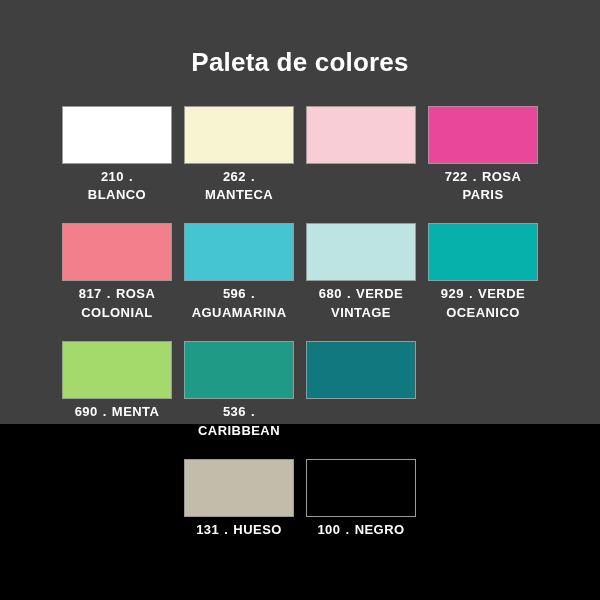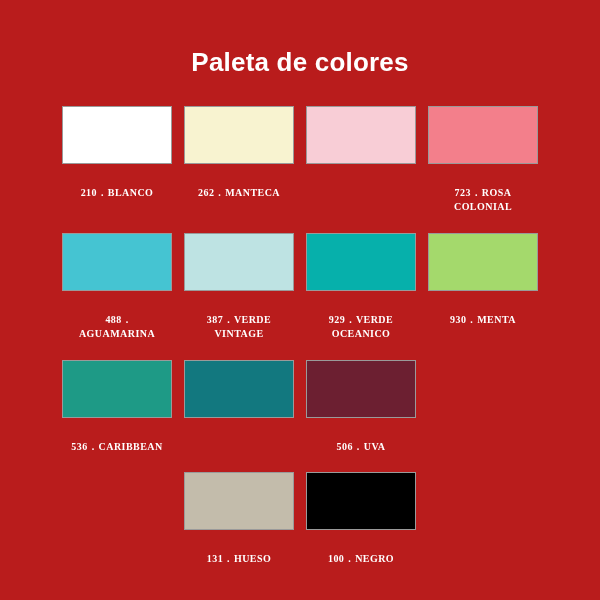--- a/index.html
+++ b/index.html
@@ -11,22 +11,22 @@
   body {
     width: 600px;
     height: 600px;
     overflow: hidden;
     font-family: "Liberation Sans", sans-serif;
     -webkit-font-smoothing: antialiased;
   }
   .page {
     position: relative;
     width: 600px;
-    height: 600px;
-    background: #b91c1c;
+    height: 424px;
+    background: #404040;
     box-sizing: border-box;
   }
   .title {
     text-align: center;
     color: #ffffff;
     font-size: 26px;
     font-weight: bold;
     letter-spacing: 0.2px;
     padding-top: 48px;
     margin: 0;
@@ -52,30 +52,29 @@
   .cell.centered-row-start {
     margin-left: 25%;
   }
   .swatch {
     width: 100%;
     height: 58px;
     border: 1px solid #9a9a9a;
     box-sizing: border-box;
   }
   .caption {
-    margin-top: 22px;
+    margin-top: 4px;
     color: #ffffff;
-    font-size: 10px;
+    font-size: 13px;
     font-weight: bold;
     letter-spacing: 0.45px;
     text-align: center;
     line-height: 1.45;
     width: 86%;
     word-spacing: 1px;
-    font-family: Liberation Serif, serif;
   }
 </style>
 </head>
 <body>
 
 <div class="page">
 
   <h1 class="title">Paleta de colores</h1>
 
   <div class="grid">
@@ -84,52 +83,52 @@
       <div class="swatch" style="background-color: rgb(255, 255, 255); border-color: rgb(154, 154, 154);"></div>
       <div class="caption">210 . BLANCO</div>
     </div>
     <div class="cell">
       <div class="swatch" style="background-color: rgb(248, 243, 208); border-color: rgb(154, 154, 154);"></div>
       <div class="caption">262 . MANTECA</div>
     </div>
     <div class="cell">
       <div class="swatch" style="background-color: rgb(248, 205, 214); border-color: rgb(154, 154, 154);"></div>
     </div>
+    <div class="cell">
+      <div class="swatch" style="background-color: rgb(232, 71, 154); border-color: rgb(154, 154, 154);"></div>
+      <div class="caption">722 . ROSA PARIS</div>
+    </div>
 
     <div class="cell">
       <div class="swatch" style="background-color: rgb(243, 127, 139); border-color: rgb(154, 154, 154);"></div>
-      <div class="caption">723 . ROSA COLONIAL</div>
+      <div class="caption">817 . ROSA COLONIAL</div>
     </div>
     <div class="cell">
       <div class="swatch" style="background-color: rgb(69, 196, 210); border-color: rgb(154, 154, 154);"></div>
-      <div class="caption">488 . AGUAMARINA</div>
+      <div class="caption">596 . AGUAMARINA</div>
     </div>
     <div class="cell">
       <div class="swatch" style="background-color: rgb(190, 227, 227); border-color: rgb(154, 154, 154);"></div>
-      <div class="caption">387 . VERDE VINTAGE</div>
+      <div class="caption">680 . VERDE VINTAGE</div>
     </div>
     <div class="cell">
       <div class="swatch" style="background-color: rgb(6, 176, 171); border-color: rgb(154, 154, 154);"></div>
       <div class="caption">929 . VERDE OCEANICO</div>
     </div>
 
     <div class="cell">
       <div class="swatch" style="background-color: rgb(164, 217, 108); border-color: rgb(154, 154, 154);"></div>
-      <div class="caption">930 . MENTA</div>
+      <div class="caption">690 . MENTA</div>
     </div>
     <div class="cell">
       <div class="swatch" style="background-color: rgb(30, 154, 134); border-color: rgb(154, 154, 154);"></div>
       <div class="caption">536 . CARIBBEAN</div>
     </div>
     <div class="cell">
       <div class="swatch" style="background-color: rgb(18, 120, 127); border-color: rgb(154, 154, 154);"></div>
-    </div>
-    <div class="cell">
-      <div class="swatch" style="background-color: rgb(108, 31, 49); border-color: rgb(154, 154, 154);"></div>
-      <div class="caption">506 . UVA</div>
     </div>
 
     <div class="cell centered-row-start">
       <div class="swatch" style="background-color: rgb(195, 188, 171); border-color: rgb(154, 154, 154);"></div>
       <div class="caption">131 . HUESO</div>
     </div>
     <div class="cell">
       <div class="swatch" style="background-color: rgb(0, 0, 0); border-color: rgb(154, 154, 154);"></div>
       <div class="caption">100 . NEGRO</div>
     </div>

